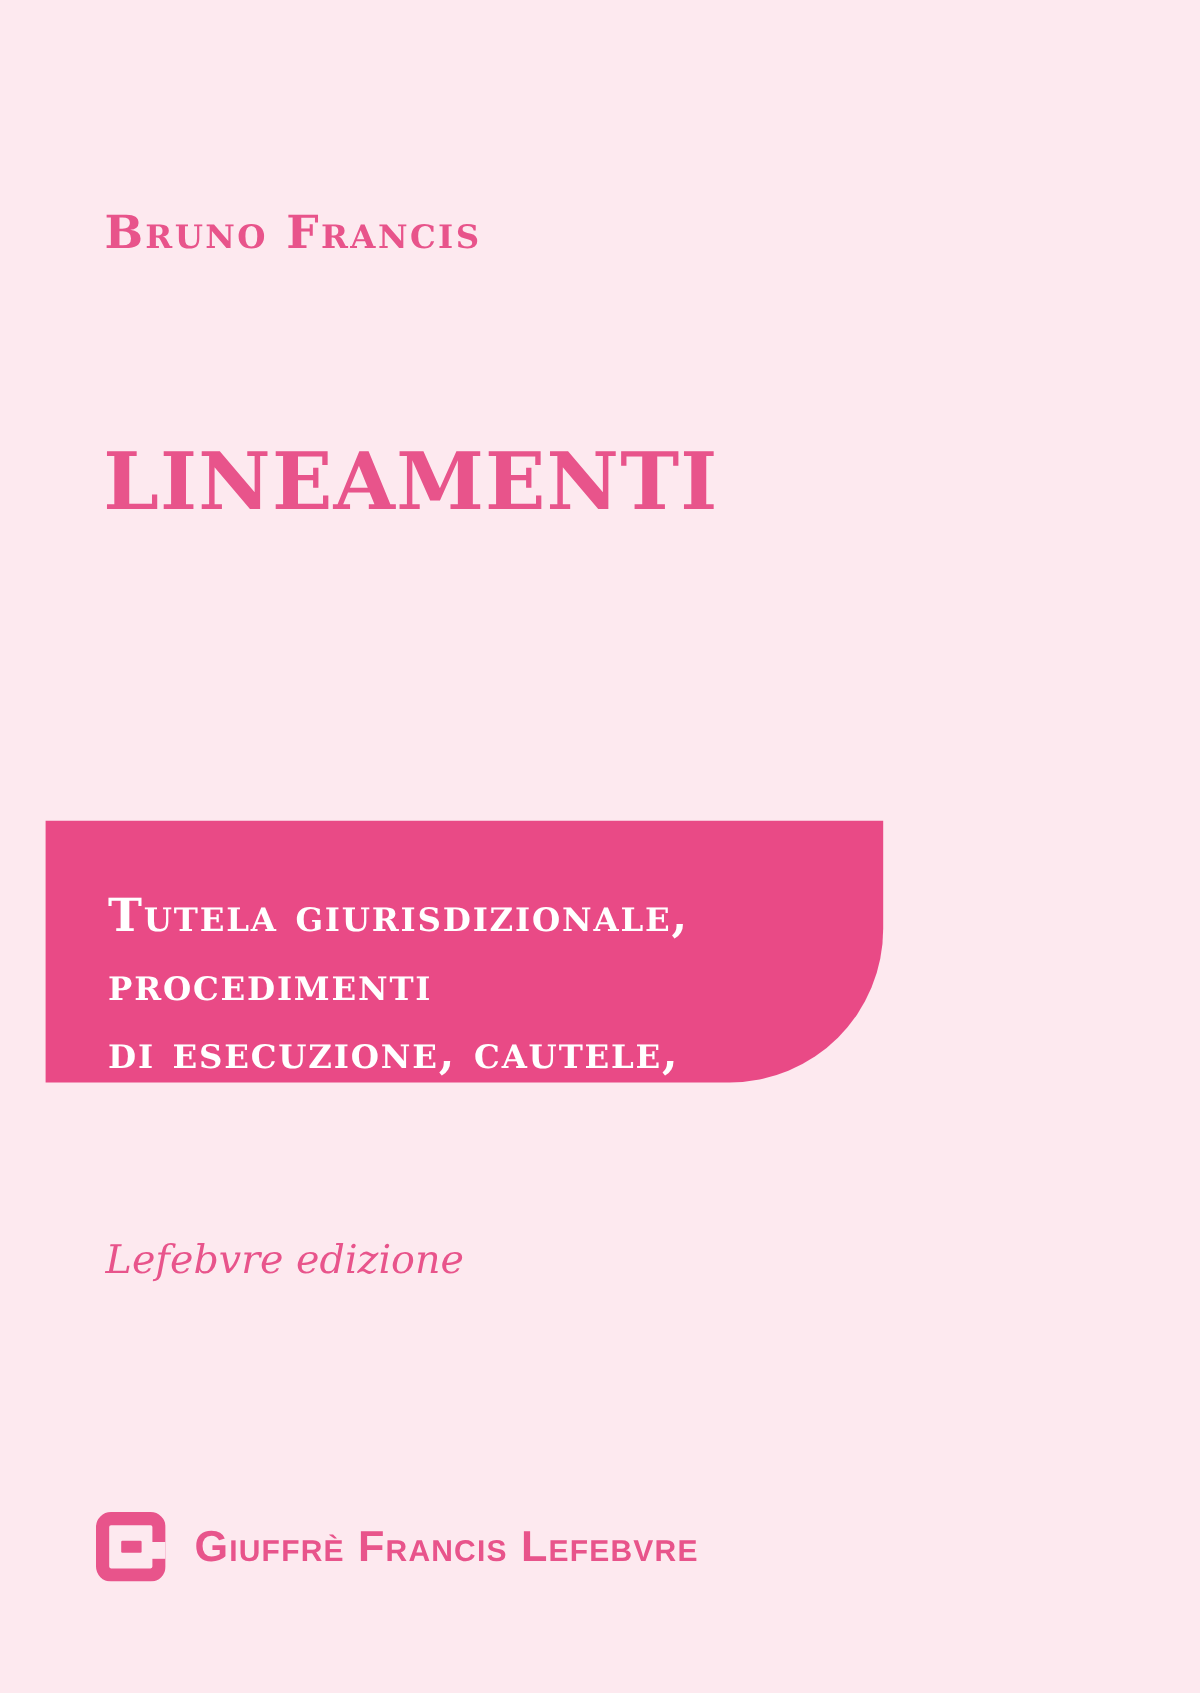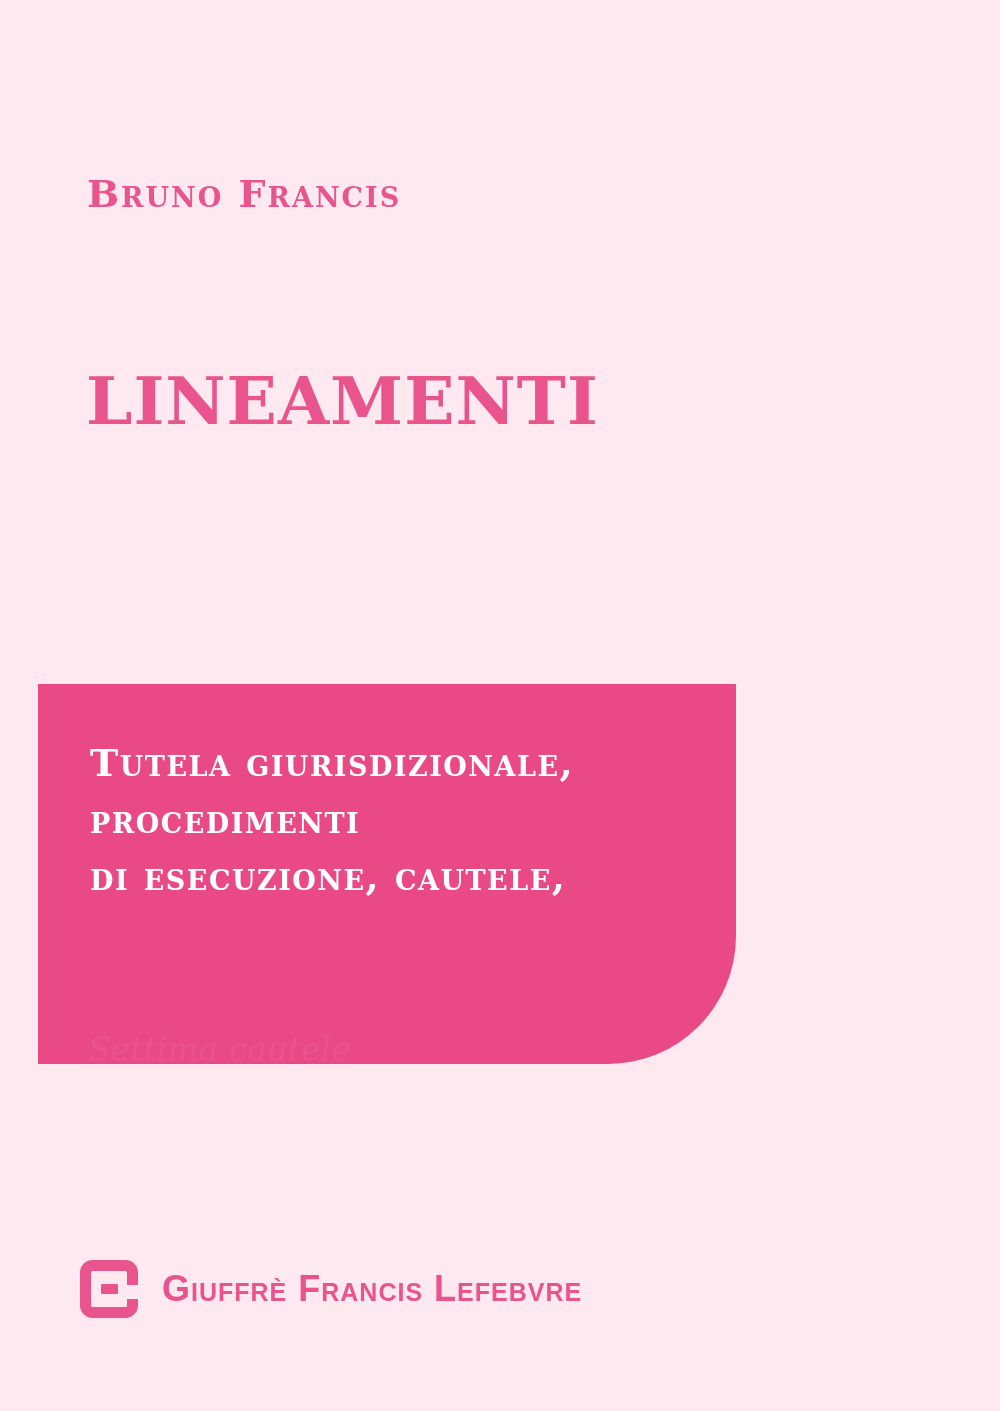--- a/index.html
+++ b/index.html
@@ -41,21 +41,21 @@
     font-weight: 700;
     letter-spacing: 1px;
     color: var(--accent);
   }
   .title .line { display: block; }
   .subtitle-box {
     position: absolute;
     left: 38px;
     top: 684px;
     width: 698px;
-    height: 380px;
+    height: 218px;
     background: var(--box);
     border-radius: 0 0 128px 0;
     padding: 50px 30px 0 52px;
   }
   .subtitle-box .line {
     display: block;
     font-size: 38px;
     line-height: 57px;
     font-weight: 700;
     font-variant: small-caps;
@@ -103,21 +103,21 @@
   <h1 class="title">
     <span class="line">LINEAMENTI</span>
   </h1>
 
   <div class="subtitle-box">
     <span class="line">Tutela giurisdizionale,</span>
     <span class="line">procedimenti</span>
     <span class="line">di esecuzione, cautele,</span>
   </div>
 
-  <div class="edition">Settima cautele</div>
+  <div class="edition">Lefebvre edizione</div>
 
   <div class="publisher">
     <svg class="logo-mark" viewBox="0 0 58 58" aria-hidden="true">
       <rect x="5.5" y="5.5" width="47" height="47" rx="7" fill="none" stroke="currentColor" stroke-width="11"></rect>
       <rect class="logo-gap" x="44" y="25" width="14" height="14"></rect>
       <rect x="21" y="24" width="17" height="10" rx="1" fill="currentColor"></rect>
     </svg>
     <span class="publisher-name">Giuffrè Francis Lefebvre</span>
   </div>
 

